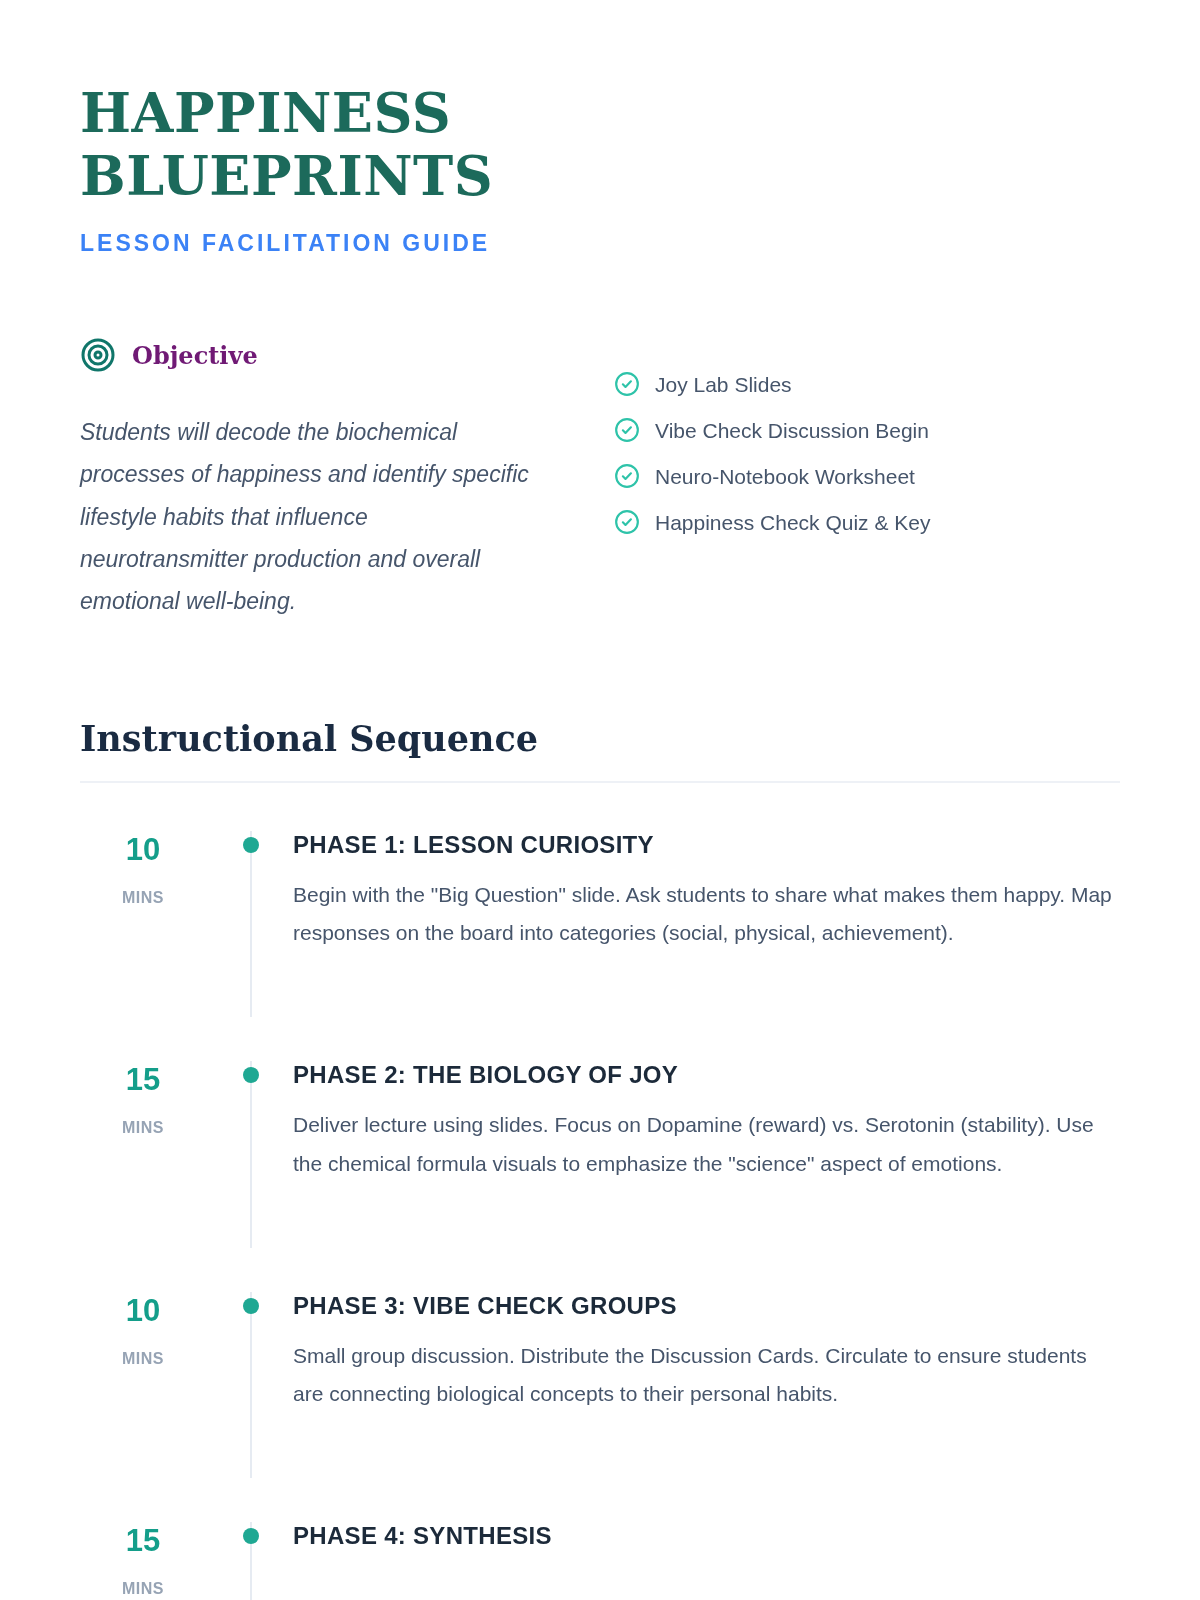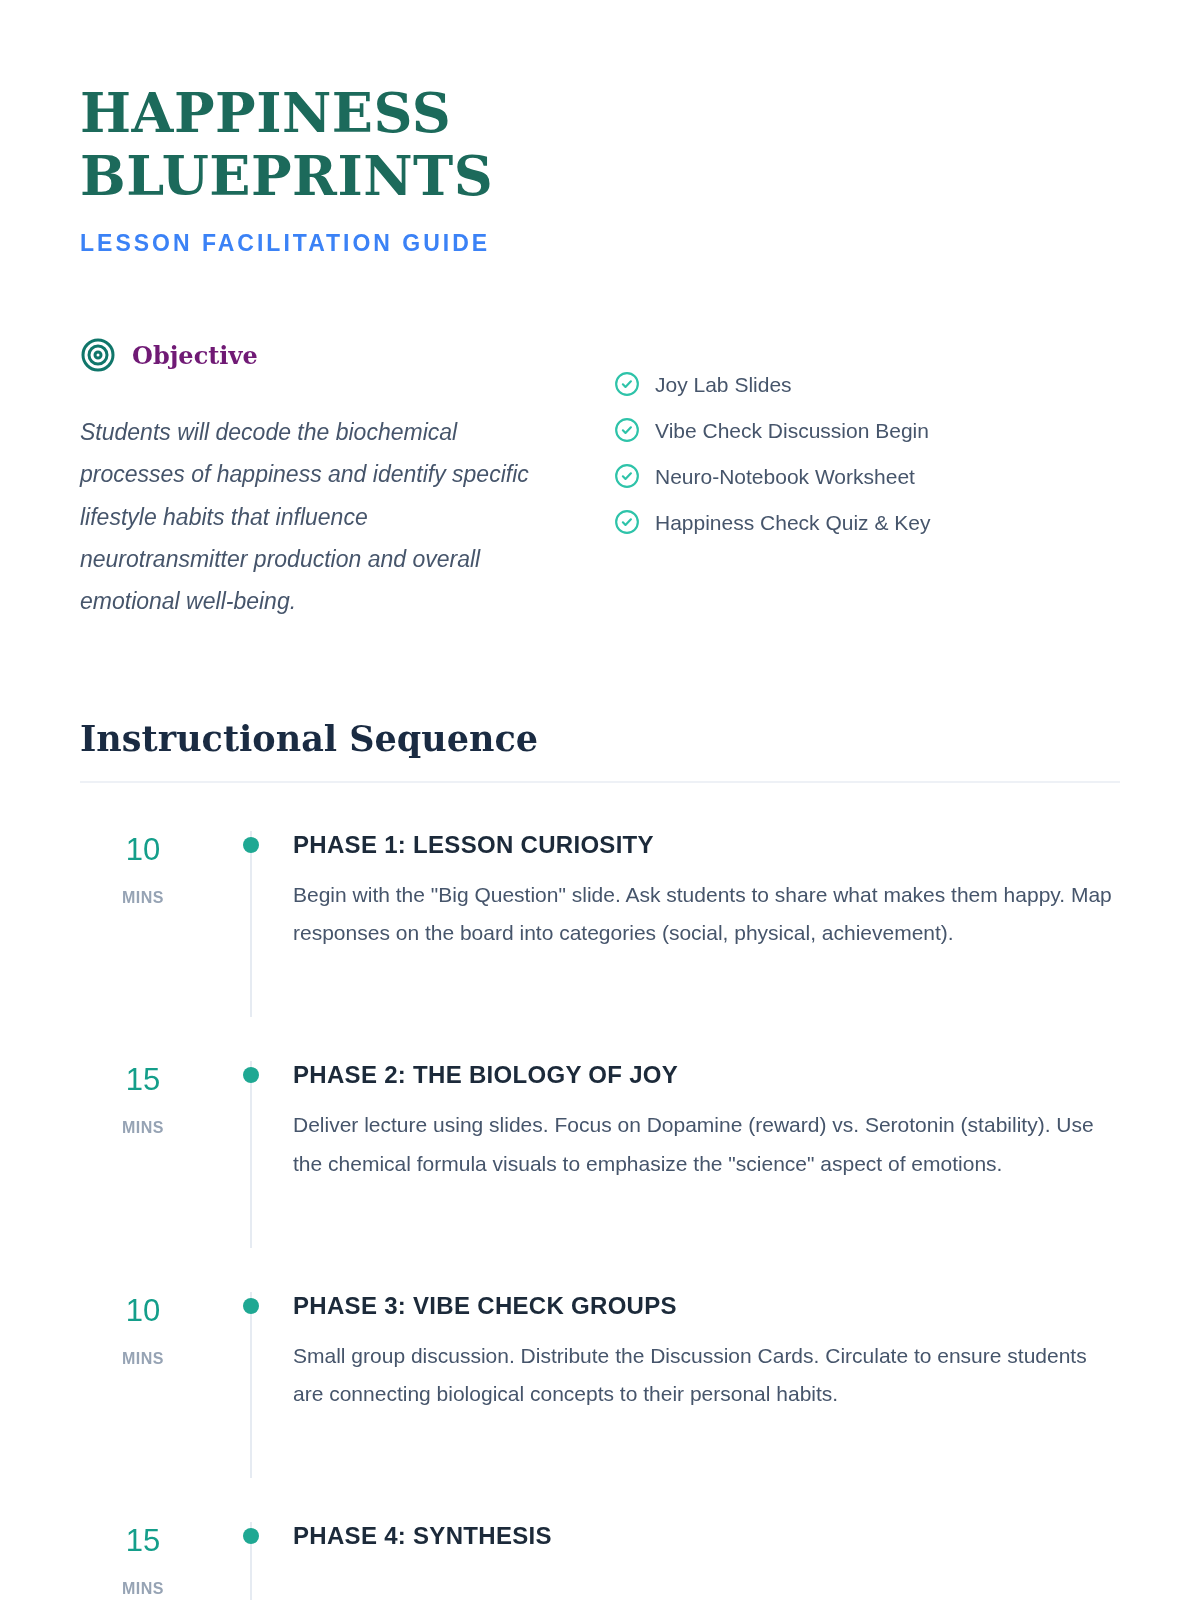--- a/index.html
+++ b/index.html
@@ -93,21 +93,21 @@
   .phase-list { margin-top: 48px; }
   .phase { display: flex; margin-bottom: 44px; }
   .phase-time {
     width: 126px;
     flex: 0 0 126px;
     text-align: center;
     padding-top: 2px;
   }
   .phase-duration {
     font-size: 31px;
-    font-weight: normal;
+    font-weight: bold;
     color: #149e8a;
     line-height: 1.1;
   }
   .phase-unit {
     margin-top: 22px;
     font-size: 16px;
     font-weight: bold;
     letter-spacing: 0.5px;
     color: #96a3b4;
   }

